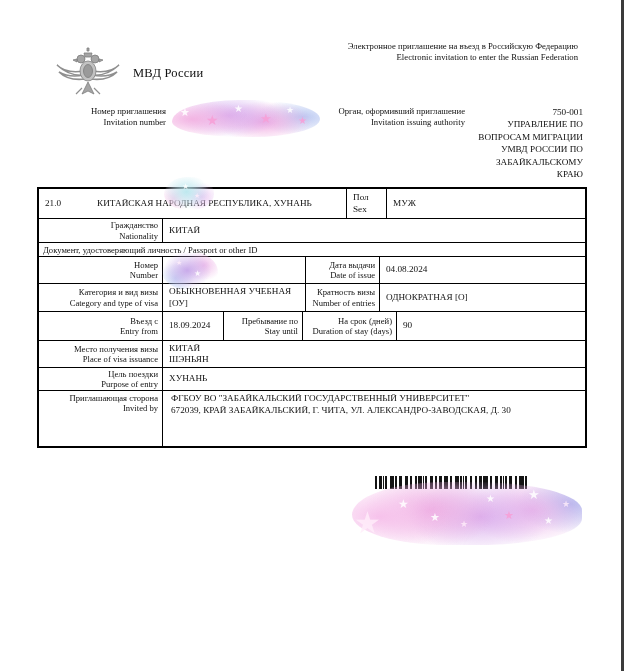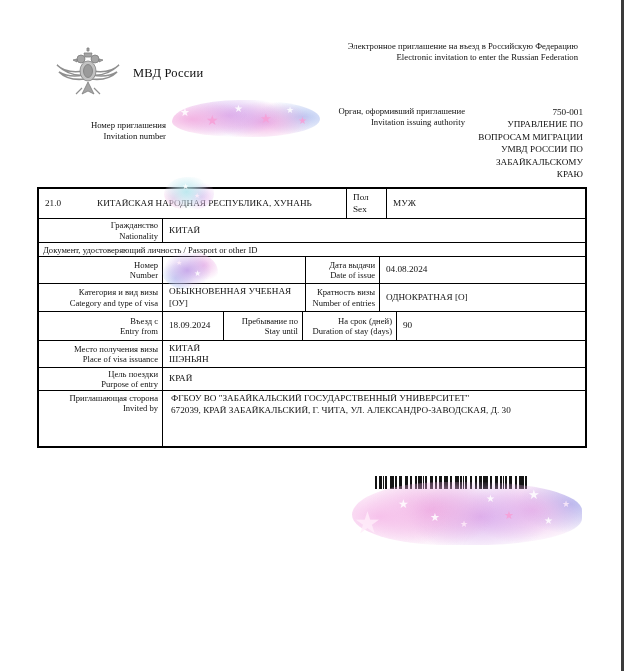--- a/index.html
+++ b/index.html
@@ -8,21 +8,21 @@
     font-family:"Liberation Serif","DejaVu Serif",serif;color:#111;
   }
   .edge-line{position:absolute;top:0;right:1px;width:3px;height:671px;background:#3b3b3b;}
 
   
   .emblem{position:absolute;left:54px;top:44px;}
   .agency{position:absolute;left:133px;top:66px;font-size:12.5px;letter-spacing:.2px;}
   .doc-title{position:absolute;left:300px;top:41px;width:278px;text-align:right;
     font-size:8.7px;line-height:10.6px;}
   .inv-label{position:absolute;left:40px;top:106px;width:126px;text-align:right;
-    font-size:8.7px;line-height:10.6px;margin-top:14px;}
+    font-size:8.7px;line-height:10.6px;}
   .auth-label{position:absolute;left:304px;top:106px;width:161px;text-align:right;
     font-size:8.7px;line-height:10.6px;}
   .auth-value{position:absolute;left:420px;top:106px;width:163px;text-align:right;
     font-size:9.2px;line-height:12.4px;}
   .two-line span{display:block;}
 
   
   .doc-table{position:absolute;left:37px;top:187px;width:546px;border:2px solid #000;}
   .trow{display:flex;border-top:1px solid #000;align-items:stretch;}
   .trow:first-child{border-top:none;}
@@ -241,21 +241,21 @@
         <span style="display:block">ШЭНЬЯН</span>
       </div>
     </div>
 
     <div class="trow" style="height:22px">
       <div class="cell lbl w-label">
         <span>Цель поездки</span>
           <span>Purpose of entry</span>
       </div>
       <div class="cell val flex1">
-        <span>КРАЙ</span>
+        <span>ХУНАНЬ</span>
       </div>
     </div>
 
     <div class="trow" style="height:55px">
       <div class="cell lbl w-label top-align">
         <span>Приглашающая сторона</span>
           <span>Invited by</span>
       </div>
       <div class="cell val flex1 top-align">
         <span style="display:block">ФГБОУ ВО "ЗАБАЙКАЛЬСКИЙ ГОСУДАРСТВЕННЫЙ УНИВЕРСИТЕТ"</span>

